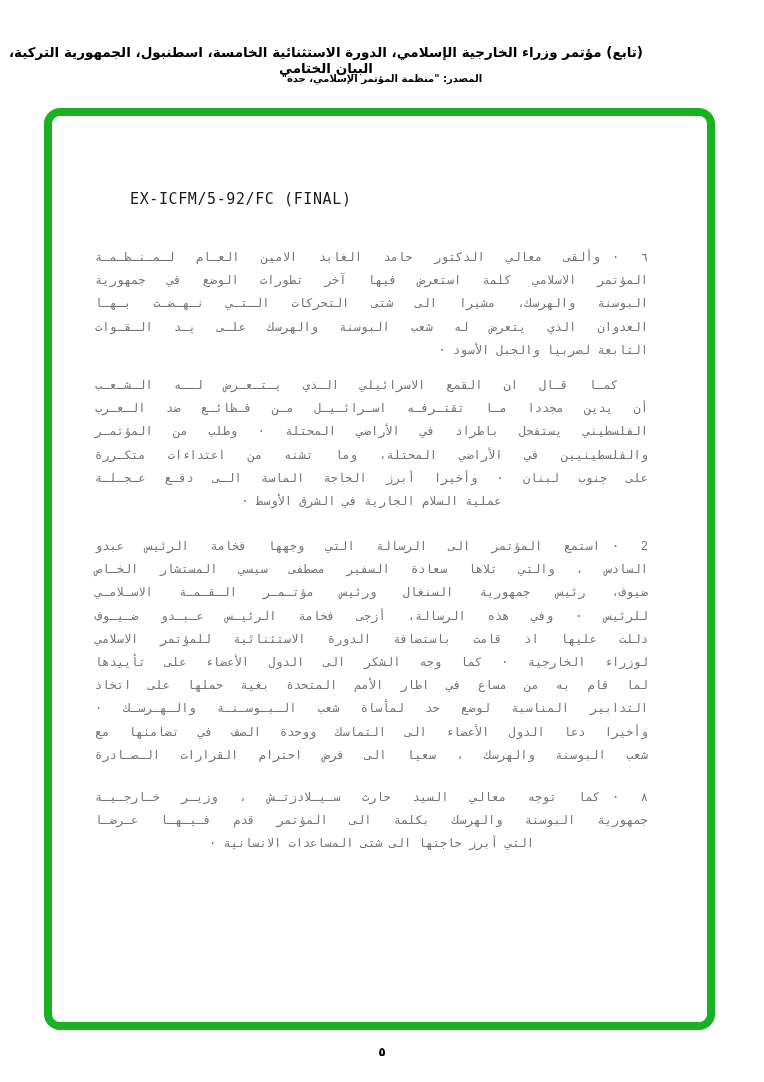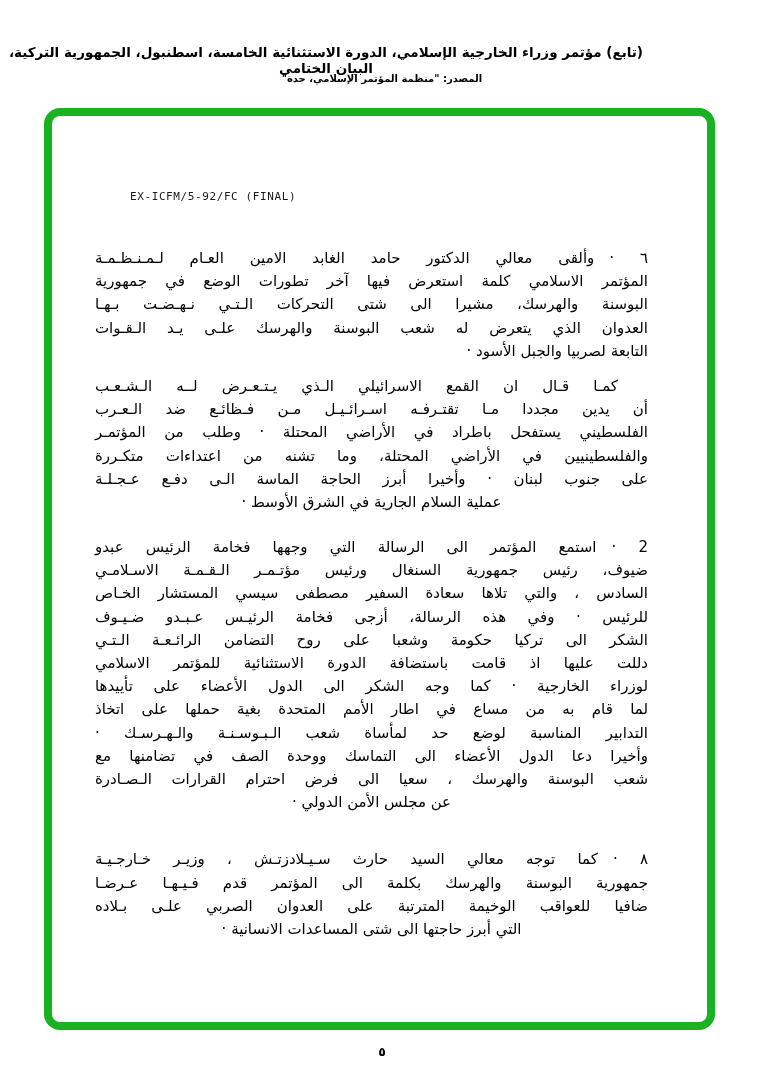--- a/index.html
+++ b/index.html
@@ -17,30 +17,30 @@
     direction:rtl;font-size:10px;font-weight:bold;color:#000;
   }
   .green-box{
     position:absolute;left:44px;top:108px;width:671px;height:922px;
     box-sizing:border-box;border:8px solid #18b222;border-radius:16px;
     background:#fff;
   }
   .doc-ref{
     position:absolute;left:130px;top:190px;
     font-family:"DejaVu Sans Mono","Liberation Mono",monospace;
-    font-size:11px;letter-spacing:0.6px;color:#1a1a1a;white-space:nowrap;
+    font-size:15px;letter-spacing:0.6px;color:#1a1a1a;white-space:nowrap;
   }
   .text-col{
     position:absolute;left:95px;top:247px;width:553px;
-    direction:rtl;font-size:15px;color:#000000;
+    direction:rtl;font-size:12px;color:#737373;font-family:Liberation Mono, monospace;
   }
   .para{margin:0;}
   .para + .para{margin-top:12px;}
   .para.gap-md{margin-top:22px;}
-  .para.gap-sm{margin-top:34px;}
+  .para.gap-sm{margin-top:19px;}
   .line{
     height:23.2px;line-height:23.2px;
     text-align:justify;text-align-last:justify;
     overflow:visible;white-space:nowrap;
   }
   .line.last-center{text-align:right;text-align-last:center;}
   .line.last-right{text-align:right;text-align-last:right;padding-left:30px;box-sizing:border-box;}
   .line.indent-first{padding-right:30px;box-sizing:border-box;}
   .page-num{
     position:absolute;top:1044px;left:0;width:764px;text-align:center;
@@ -68,33 +68,30 @@
     <div class="para">
       <div class="line indent-first">كمـا قـال ان القمع الاسرائيلي الـذي يـتـعـرض لــه الـشـعـب</div>
       <div class="line">أن يدين مجددا مـا تقتـرفـه اسـرائـيـل مـن فـظائـع ضد الـعـرب</div>
       <div class="line">الفلسطيني يستفحل باطراد في الأراضي المحتلة · وطلب من المؤتمـر</div>
       <div class="line">والفلسطينيين في الأراضي المحتلة، وما تشنه من اعتداءات متكـررة</div>
       <div class="line">على جنوب لبنان · وأخيرا أبرز الحاجة الماسة الـى دفـع عـجـلـة</div>
       <div class="line last-center">عملية السلام الجارية في الشرق الأوسط ·</div>
     </div>
     <div class="para gap-md">
       <div class="line">2 · استمع المؤتمر الى الرسالة التي وجهها فخامة الرئيس عبدو</div>
+      <div class="line">السادس ، والتي تلاها سعادة السفير مصطفى سيسي المستشار الخـاص</div>
       <div class="line">ضيوف، رئيس جمهورية السنغال ورئيس مؤتـمـر الـقـمـة الاسـلامـي</div>
-      <div class="line">السادس ، والتي تلاها سعادة السفير مصطفى سيسي المستشار الخـاص</div>
       <div class="line">للرئيس · وفي هذه الرسالة، أزجى فخامة الرئيـس عـبـدو ضـيـوف</div>
-      <div class="line">الشكر الى تركيا حكومة وشعبا على روح التضامن الرائـعـة الـتـي</div>
       <div class="line">دللت عليها اذ قامت باستضافة الدورة الاستثنائية للمؤتمر الاسلامي</div>
       <div class="line">لوزراء الخارجية · كما وجه الشكر الى الدول الأعضاء على تأييدها</div>
       <div class="line">لما قام به من مساع في اطار الأمم المتحدة بغية حملها على اتخاذ</div>
       <div class="line">التدابير المناسبة لوضع حد لمأساة شعب الـبـوسـنـة والـهـرسـك ·</div>
       <div class="line">وأخيرا دعا الدول الأعضاء الى التماسك ووحدة الصف في تضامنها مع</div>
       <div class="line">شعب البوسنة والهرسك ، سعيا الى فرض احترام القرارات الـصـادرة</div>
-      <div class="line last-center">عن مجلس الأمن الدولي ·</div>
     </div>
     <div class="para gap-sm">
       <div class="line">٨ · كما توجه معالي السيد حارث سـيـلادزتـش ، وزيـر خـارجـيـة</div>
       <div class="line">جمهورية البوسنة والهرسك بكلمة الى المؤتمر قدم فـيـهـا عـرضـا</div>
-      <div class="line">ضافيا للعواقب الوخيمة المترتبة على العدوان الصربي علـى بـلاده</div>
       <div class="line last-center">التي أبرز حاجتها الى شتى المساعدات الانسانية ·</div>
     </div>
   </div>
 
 <div class="page-num">٥</div>
 
 </body></html>

